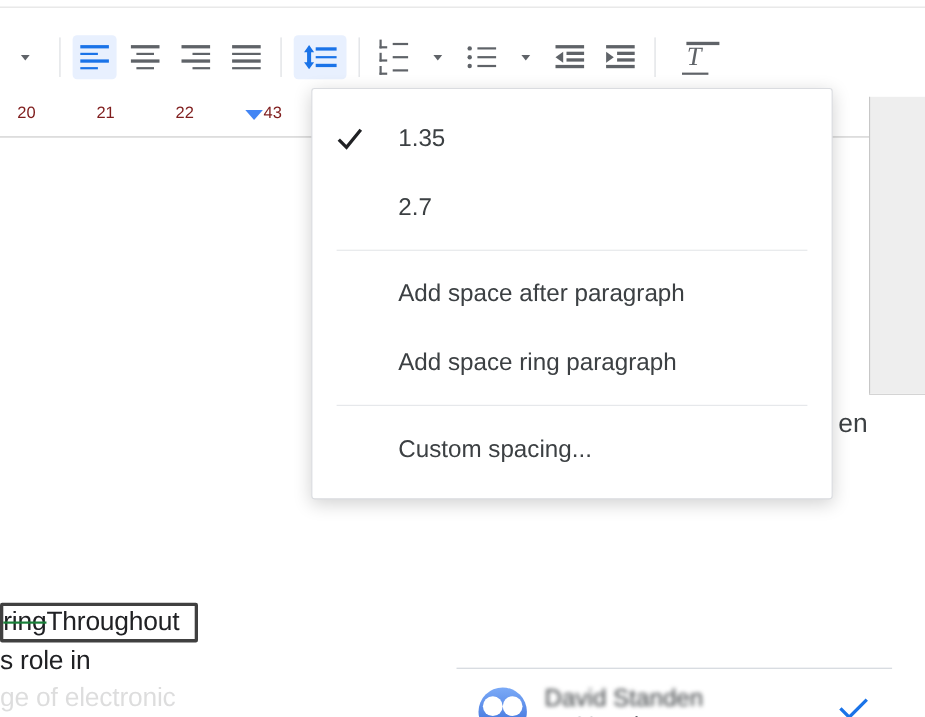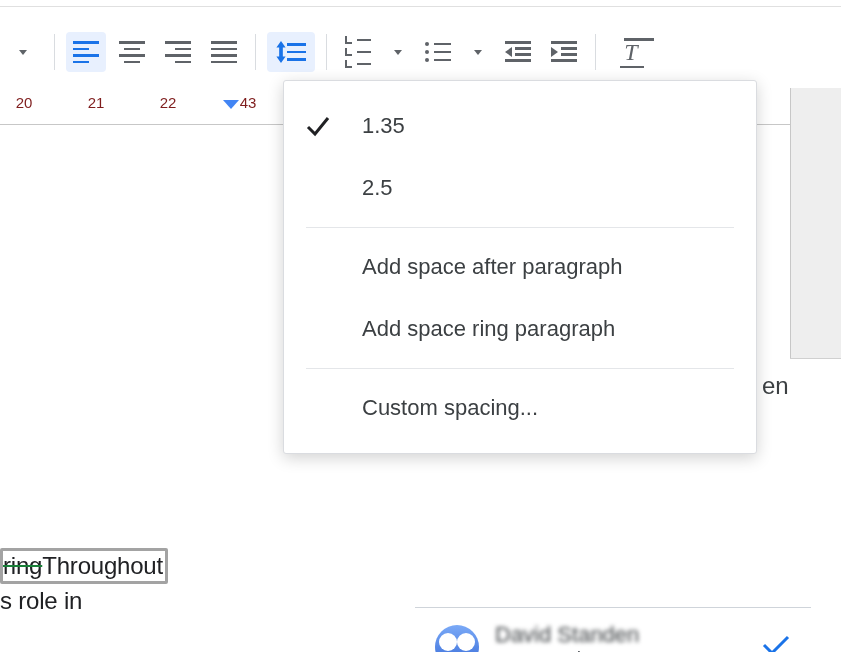--- a/index.html
+++ b/index.html
@@ -212,23 +212,23 @@
   .doc-text {
     position:absolute;
     left:0; top:548px;
     font-size:24px;
     color:#202124;
     line-height:34px;
     letter-spacing: -0.2px;
   }
   .doc-text .hl {
     display:inline-block;
-    border:3px solid #a3a3a3;
+    border:3px solid #404040;
     border-radius:2px;
-    padding: 0 2px 0 0;
+    padding: 0 14px 0 0;
     line-height: 30px;
     text-align: right;
   }
 
   
   .comment {
     position:absolute;
     left:415px; top:607px;
     right:30px;
     border-top:1px solid #cfd4da;
@@ -459,20 +459,21 @@
   <div class="shade"></div>
 </div>
 
 <div class="peek">en</div>
 
 <div class="doc-text">
   <span class="hl">
     <span style="text-decoration:line-through;text-decoration-color:#188038;">ring</span><span>Throughout</span>
   </span><br>
   <span>s role in</span><br>
+  <span style="opacity:.15">ge of electronic</span>
 </div>
 
 <div class="comment">
   <div class="avatar"></div>
   <div class="cmt-body">
     <div class="name">David Standen</div>
     <div class="time">11:39 Today</div>
   </div>
   <div class="resolve">
     <svg viewBox="0 0 30 20">
@@ -484,21 +485,21 @@
 <div class="menu">
   <div class="mitem">
     <span class="check">
       <svg viewBox="0 0 28 28">
           <polyline points="4,15 11,22 24,6" fill="none" stroke="#202124" stroke-width="3"></polyline>
         </svg>
     </span>
     <span>1.35</span>
   </div>
   <div class="mitem">
-    <span>2.5</span>
+    <span>2.7</span>
   </div>
   <div class="msep"></div>
   <div class="mitem">
     <span>Add space after paragraph</span>
   </div>
   <div class="mitem">
     <span>Add space ring paragraph</span>
   </div>
   <div class="msep"></div>
   <div class="mitem">

